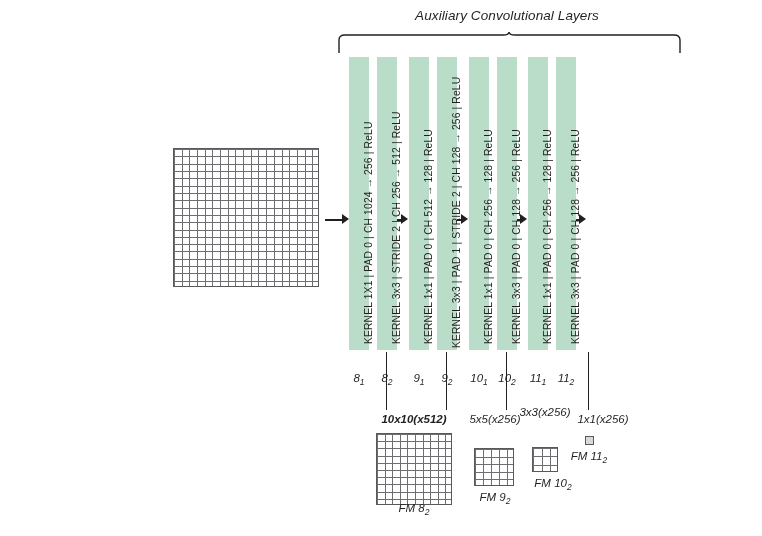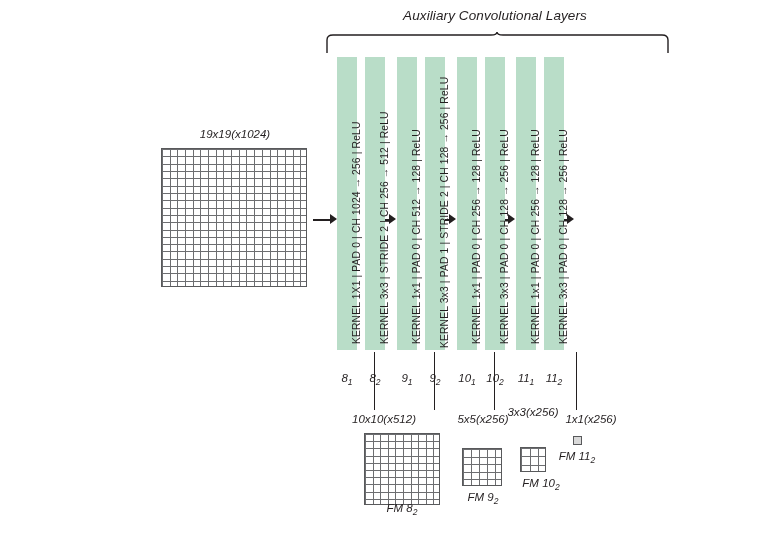--- a/index.html
+++ b/index.html
@@ -11,20 +11,21 @@
     width: 762px;
     height: 536px;
     position: relative;
     font-family: "Liberation Sans", sans-serif;
     color: #231f20;
     overflow: hidden;
   }
   .stage {
     position: absolute;
     inset: 0;
+    margin-left: 12px;
   }
   
   .abs { position: absolute; }
 
   
   #aux-title {
     left: 345px;
     top: 8px;
     width: 300px;
     text-align: center;
@@ -174,21 +175,20 @@
 <div class="stage">
 
   <div class="abs" id="aux-title">Auxiliary Convolutional Layers</div>
 
   <div class="abs" id="aux-brace">
     <svg width="345" height="22" viewBox="0 0 345 22">
       <path d="M2,21 L2,8 Q2,3 8,3 L166,3 Q172,3 172,0 Q172,3 178,3 L337,3 Q343,3 343,8 L343,21" fill="none" stroke="#231f20" stroke-width="1.4"></path>
     </svg>
   </div>
 
-  <div class="abs" id="fm7-label-top">19x19(x1024)</div>
   <div class="abs" id="fm7-grid"></div>
 
   <div class="arrow-line" style="left:313px; width:17px;"></div>
   <div class="arrow-head" style="left:330px;"></div>
 
   <div class="bar" style="left:337px;">
     <span class="bar-text" style="left:14px; top:287px;">KERNEL 1X1 | PAD 0 | CH  1024 → 256 | ReLU</span>
   </div>
 
   <div class="bar" style="left:365px;">
@@ -254,21 +254,21 @@
   </div>
   <div class="bar-idx" style="left:534px;">
     <span>11</span><sub>2</sub>
   </div>
 
   <div class="tick" style="left:374px; top:352px; height:58px;"></div>
   <div class="tick" style="left:434px; top:352px; height:58px;"></div>
   <div class="tick" style="left:494px; top:352px; height:58px;"></div>
   <div class="tick" style="left:576px; top:352px; height:58px;"></div>
 
-  <div class="out-label" style="left:324px; top:413px; width:120px;">10x10(x512)</div>
+  <div class="out-label" style="left:342px; top:413px; width:120px;font-weight:bold;">10x10(x512)</div>
   <div class="grid-box" id="fm82-grid"></div>
   <div class="out-caption" style="left:342px; top:502px; width:120px;">
     <span>FM 8</span><sub style="font-size:8.5px">2</sub>
   </div>
 
   <div class="out-label" style="left:438px; top:413px; width:90px;">5x5(x256)</div>
   <div class="grid-box" id="fm92-grid"></div>
   <div class="out-caption" style="left:438px; top:491px; width:90px;">
     <span>FM 9</span><sub style="font-size:8.5px">2</sub>
   </div>

